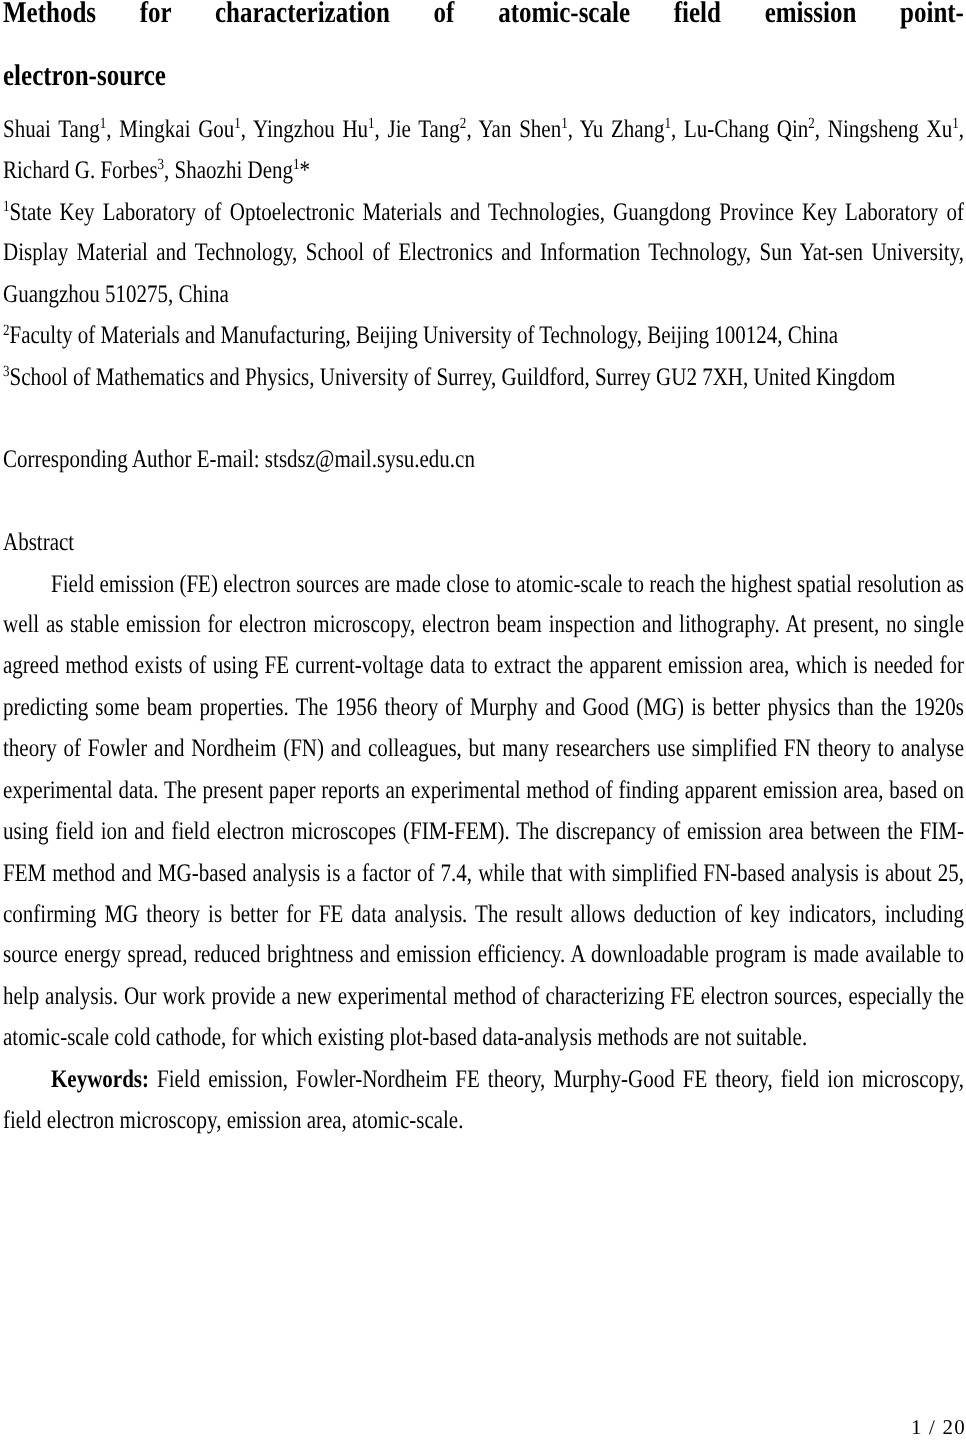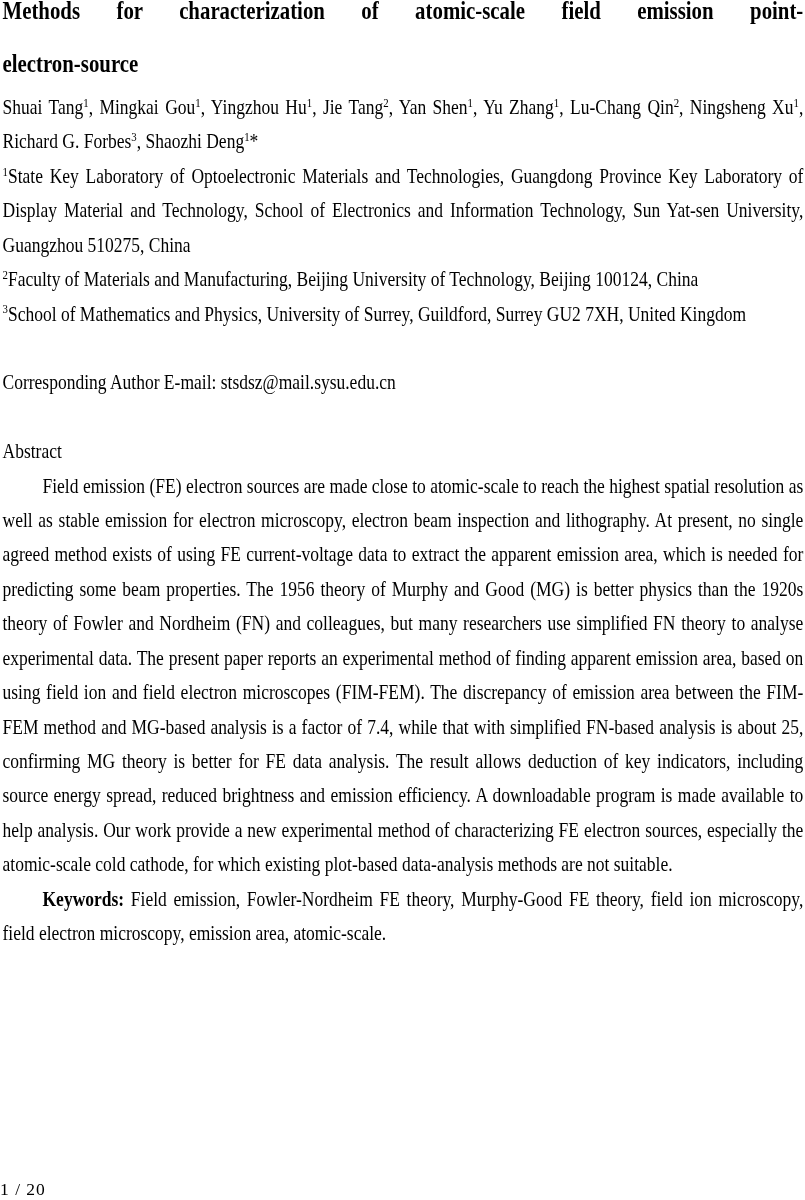--- a/index.html
+++ b/index.html
@@ -60,21 +60,21 @@
     height: 34.42px;
   }
   .kw-label {
     font-weight: bold;
   }
   .footer {
     position: absolute;
     left: 0;
     right: 0;
     top: 1179px;
-    text-align: left;
+    text-align: right;
     font-size: 17.5px;
     letter-spacing: 1px;
   }
 </style>
 </head>
 <body>
 
 <div class="page">
   <div class="scale-wrap">
 

